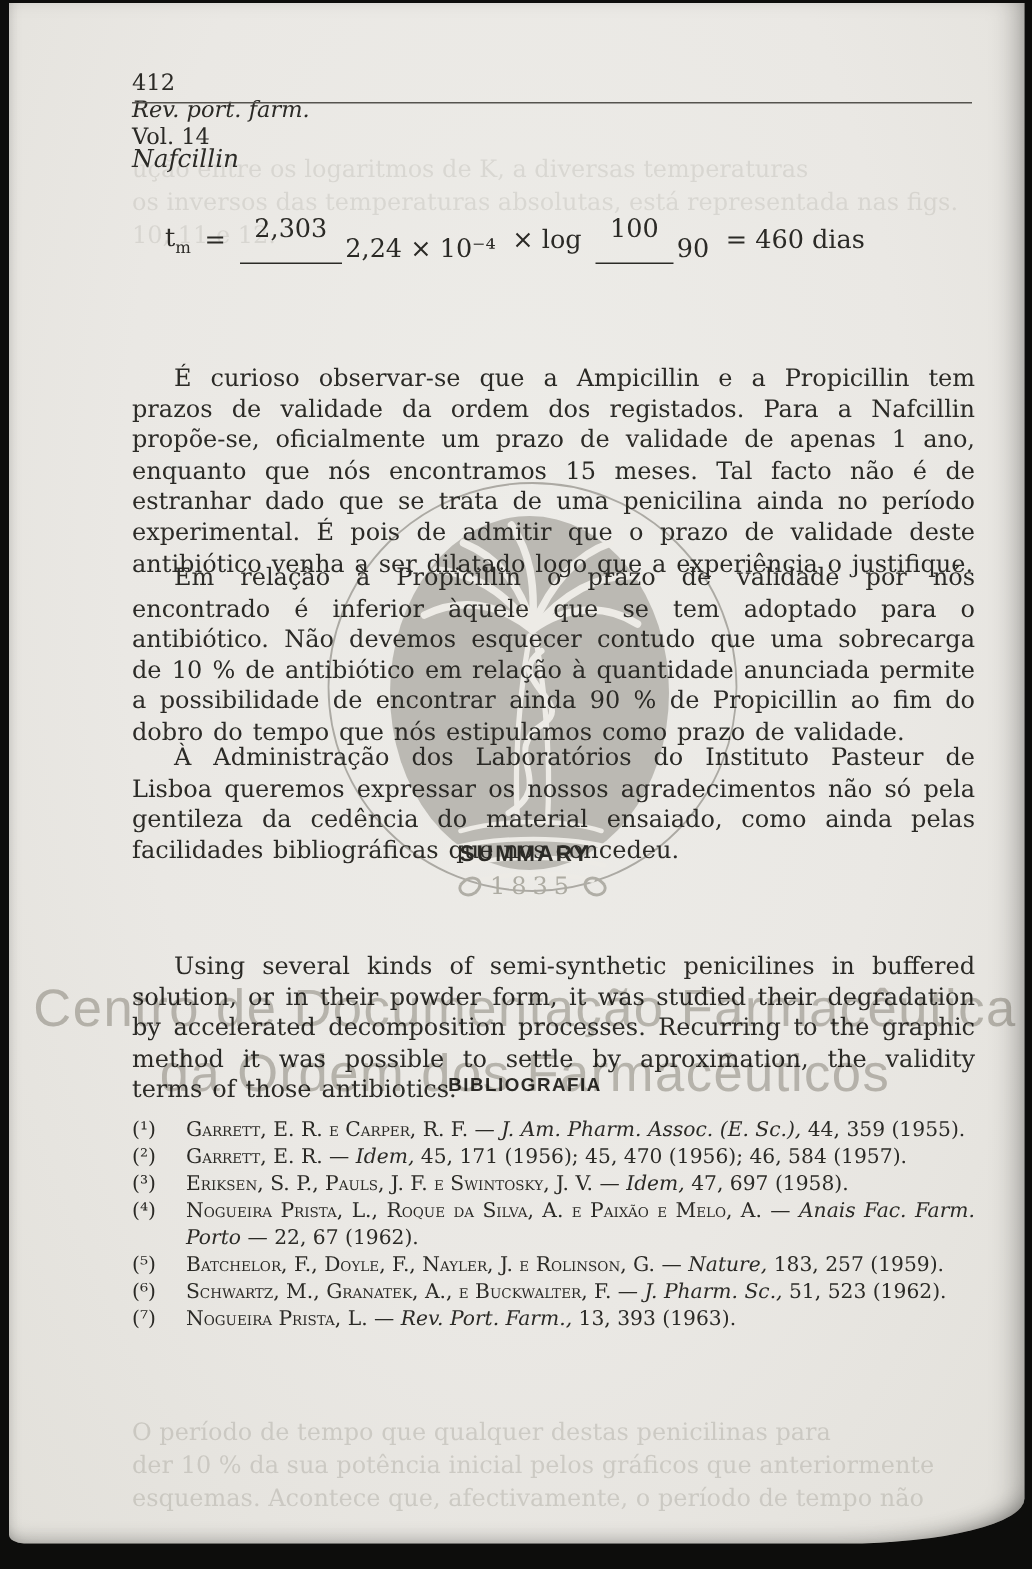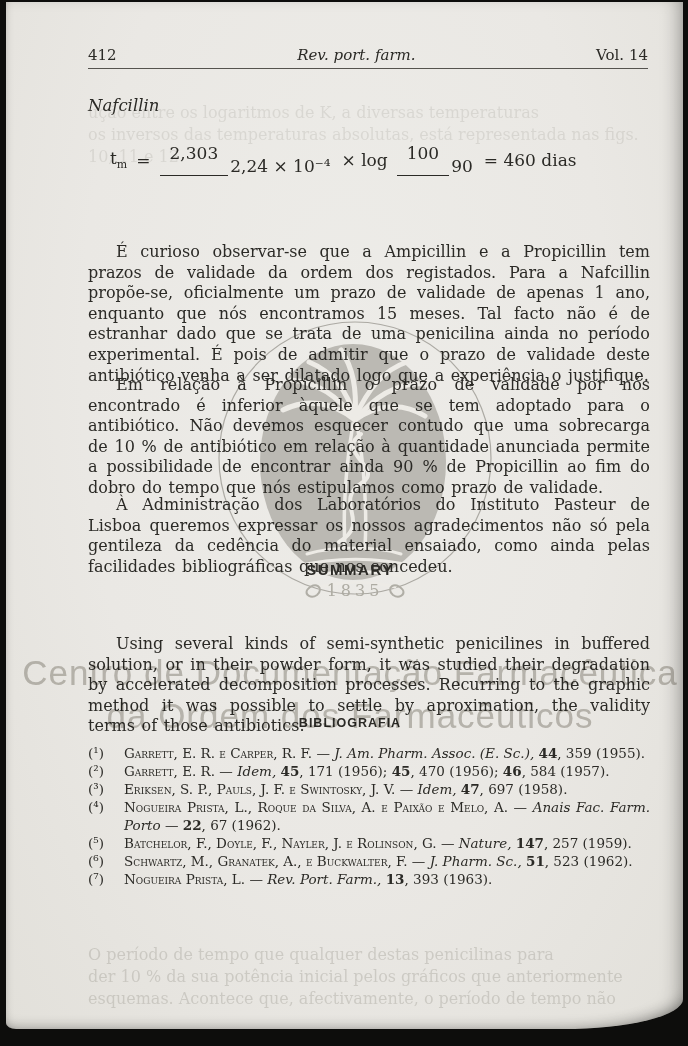--- a/index.html
+++ b/index.html
@@ -12,21 +12,21 @@
     position:absolute;left:6px;top:2px;right:5px;bottom:17px;
     background:radial-gradient(ellipse at 50% 35%, #edece8 0%, #eae8e4 55%, #e2e0da 100%);
     border-bottom-right-radius:120px 30px;
     border-bottom-left-radius:10px 6px;
     box-shadow:inset -14px 0 20px -12px rgba(0,0,0,.38), inset 6px 0 10px -8px rgba(0,0,0,.25), inset 0 -10px 14px -10px rgba(0,0,0,.3);
   }
   .abs{position:absolute;}
   .txt{color:#2b2a26;}
 
   
-  .header-row{left:82px;top:44px;width:560px;display:flex;justify-content:space-between;align-items:baseline;font-size:15px;z-index:2;}
+  .header-row{left:82px;top:44px;width:560px;display:flex;justify-content:space-between;align-items:baseline;font-size:15px;z-index:2;flex-direction:column;}
   .journal{font-style:italic;}
   .header-rule{left:82px;top:66px;width:560px;height:0;border-top:1.2px solid #55534e;z-index:2;}
 
   
   .nafcillin{left:82px;top:94px;font-style:italic;font-size:16.5px;z-index:2;text-align:center;}
 
   
   .formula{left:104px;top:126px;height:64px;display:flex;align-items:center;gap:9px;font-size:17px;z-index:2;}
   .frac{display:inline-flex;flex-direction:row;line-height:1.15;}
   .frac .num{padding:0 10px 3px;border-bottom:1.3px solid #2b2a26;}
@@ -50,21 +50,21 @@
 
   
   .biblio-heading{left:0;top:714px;width:688px;text-align:center;
     font-family:"Liberation Sans", sans-serif;font-weight:bold;font-size:12.5px;letter-spacing:1px;z-index:2;}
   .refs{left:82px;top:742px;width:562px;font-size:13.5px;line-height:18px;z-index:2;}
   .ref{display:flex;}
   .ref .marker{width:36px;flex:none;}
   .ref .body{flex:1;text-align:justify;}
   .s-sc{font-variant:small-caps;}
   .s-i{font-style:italic;}
-  .s-b{font-weight:bold;}
+  .s-b{font-weight:normal;}
 
   
   .ghost{left:82px;width:562px;color:#6d6a5e;z-index:1;filter:blur(.4px);font-size:16px;line-height:22px;}
   .ghost-top{top:100px;opacity:.14;}
   .ghost-bottom{top:942px;opacity:.22;}
 
   
   .stamp{left:209px;top:308px;z-index:1;}
 </style>
 </head>
@@ -155,21 +155,21 @@
       <div class="ref">
         <span class="marker">(³)</span>
         <span class="body"><span class="s-sc">Eriksen, S. P., Pauls, J. F. e Swintosky, J. V.</span><span> — </span><span class="s-i">Idem,</span><span> </span><span class="s-b">47</span><span>, 697 (1958).</span></span>
       </div>
       <div class="ref">
         <span class="marker">(⁴)</span>
         <span class="body"><span class="s-sc">Nogueira Prista, L., Roque da Silva, A. e Paixão e Melo, A.</span><span> — </span><span class="s-i">Anais Fac. Farm. Porto</span><span> — </span><span class="s-b">22</span><span>, 67 (1962).</span></span>
       </div>
       <div class="ref">
         <span class="marker">(⁵)</span>
-        <span class="body"><span class="s-sc">Batchelor, F., Doyle, F., Nayler, J. e Rolinson, G.</span><span> — </span><span class="s-i">Nature,</span><span> </span><span class="s-b">147</span><span>, 257 (1959).</span></span>
+        <span class="body"><span class="s-sc">Batchelor, F., Doyle, F., Nayler, J. e Rolinson, G.</span><span> — </span><span class="s-i">Nature,</span><span> </span><span class="s-b">183</span><span>, 257 (1959).</span></span>
       </div>
       <div class="ref">
         <span class="marker">(⁶)</span>
         <span class="body"><span class="s-sc">Schwartz, M., Granatek, A., e Buckwalter, F.</span><span> — </span><span class="s-i">J. Pharm. Sc.,</span><span> </span><span class="s-b">51</span><span>, 523 (1962).</span></span>
       </div>
       <div class="ref">
         <span class="marker">(⁷)</span>
         <span class="body"><span class="s-sc">Nogueira Prista, L.</span><span> — </span><span class="s-i">Rev. Port. Farm.,</span><span> </span><span class="s-b">13</span><span>, 393 (1963).</span></span>
       </div>
     </div>

